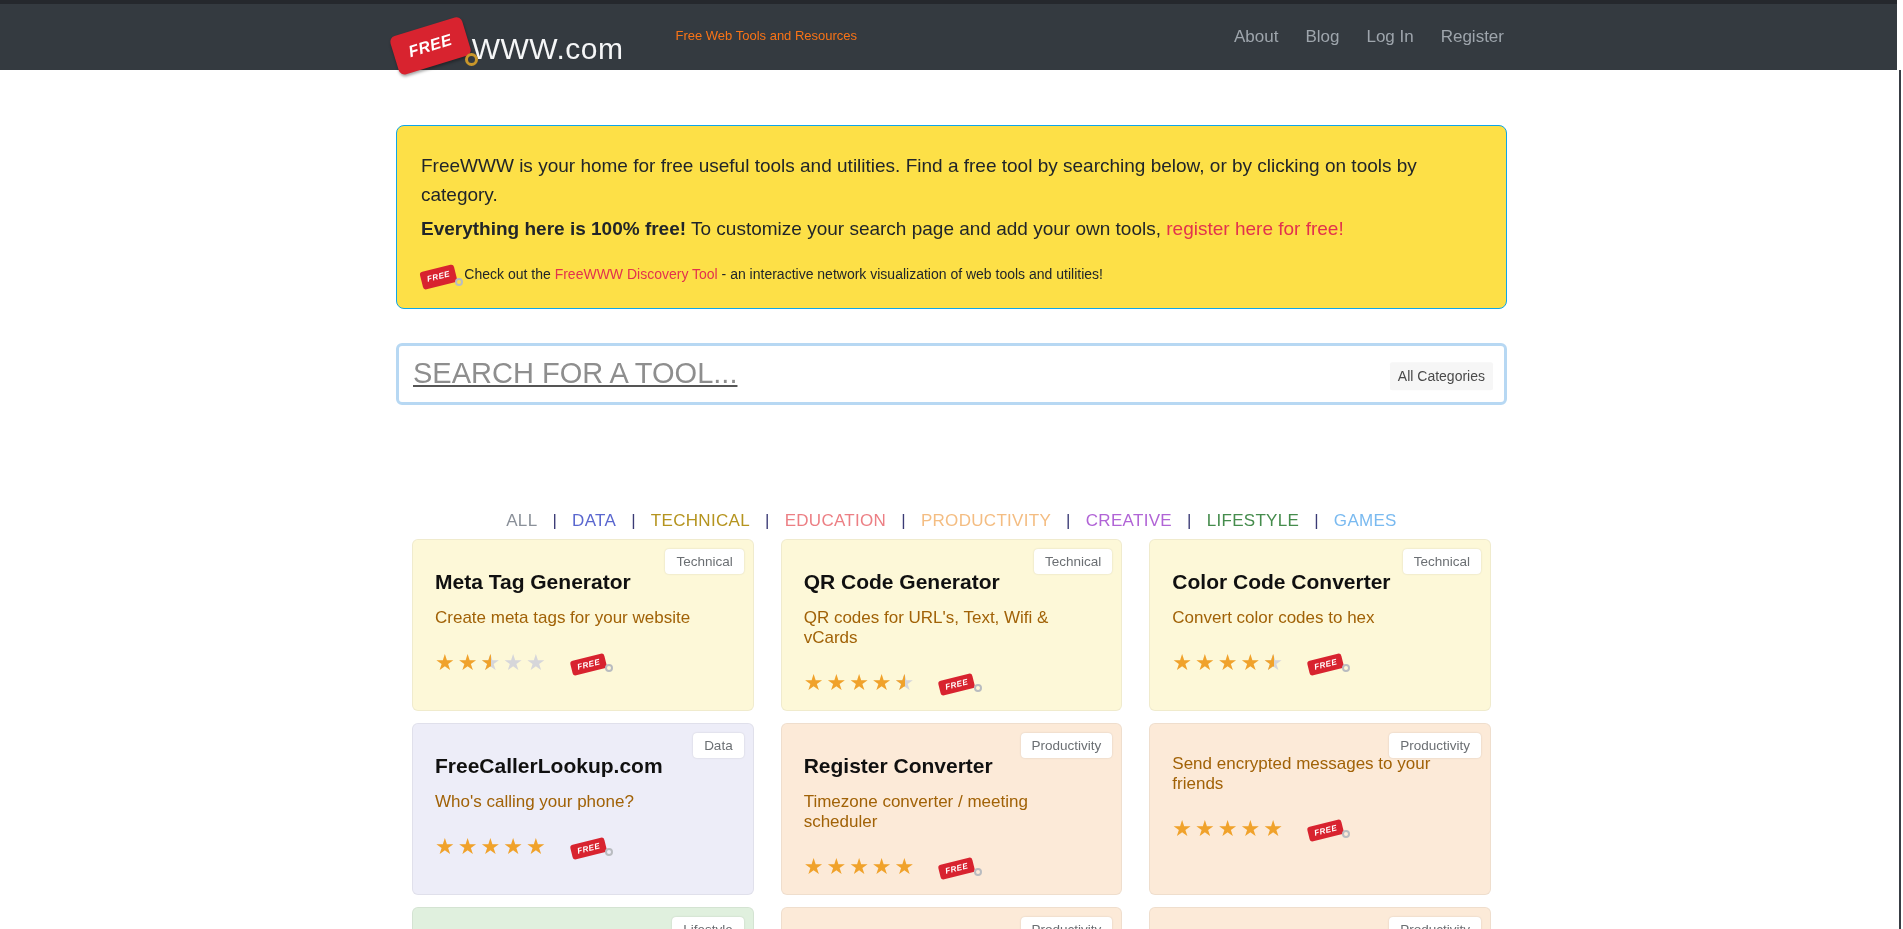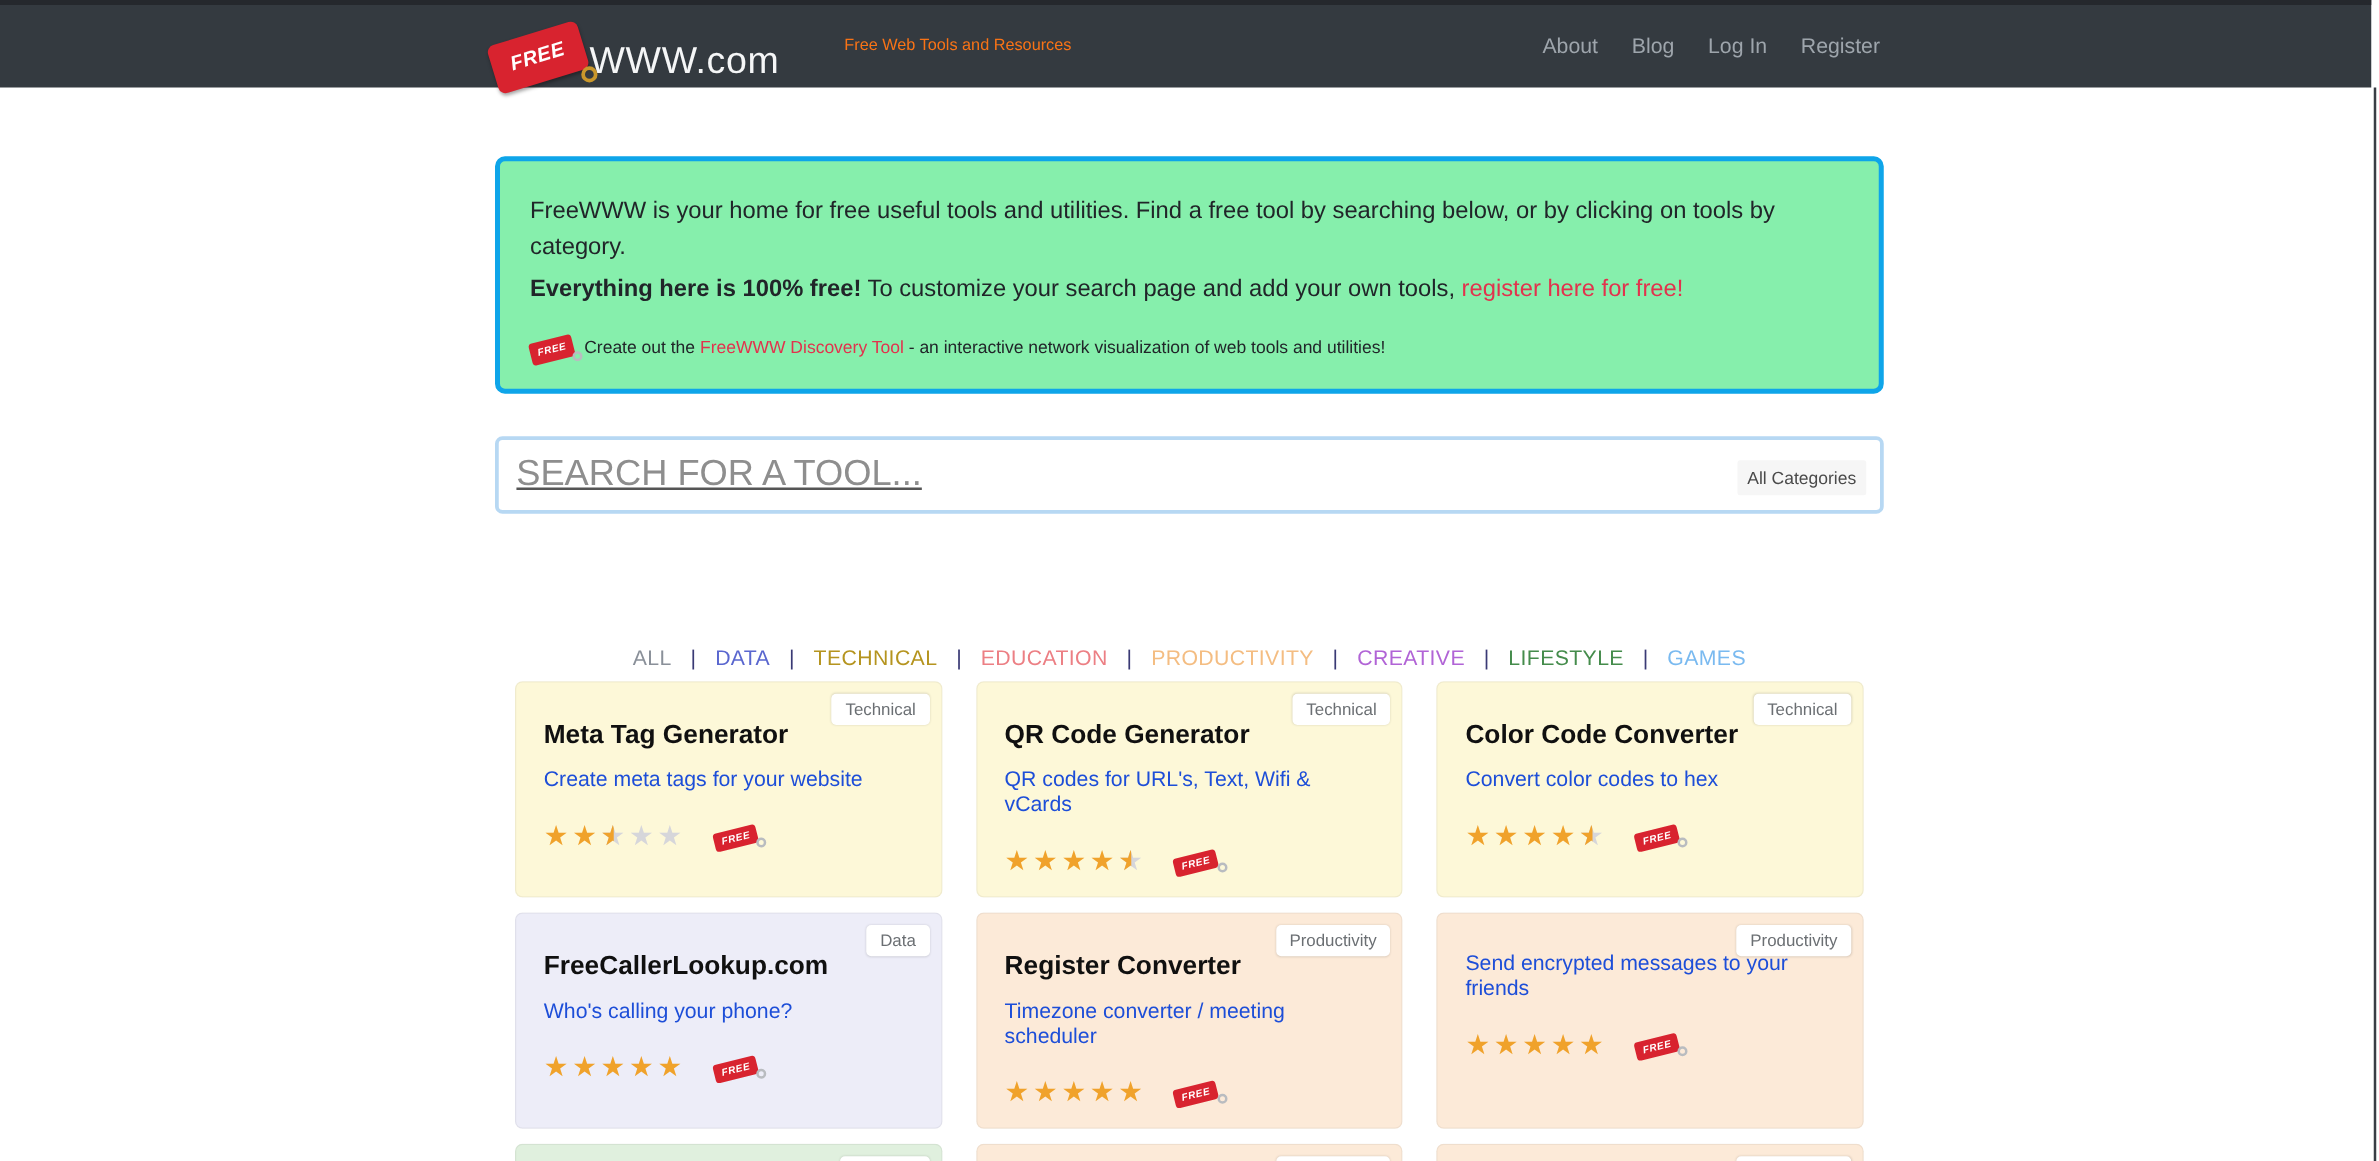--- a/index.html
+++ b/index.html
@@ -55,22 +55,22 @@
     transform: rotate(-17deg);
     box-shadow: 0 2px 3px rgba(0,0,0,0.35);
   }
   .free-tag.lg .free-tag-ring { right: -10px; bottom: 0px; width: 13px; height: 13px; border: 3px solid #c9972b; }
 
   
   .container { width: 1111px; margin: 0 auto; }
 
   .intro-box {
     margin-top: 55px;
-    background: #86efac;
-    border: 4px solid #0ea5e9;
+    background: #fde047;
+    border: 1px solid #0ea5e9;
     border-radius: 8px;
     padding: 26px 24px 22px 24px;
   }
   .intro-box p { font-size: 19px; line-height: 1.5; }
   .intro-box .line2 { margin-top: 6px; }
   .intro-box .line3 { font-size: 14px; margin-top: 20px; display: flex; align-items: center; gap: 8px; }
   .red-link { color: #e2324d; text-decoration: none; cursor: pointer; }
 
   
   .search-wrap { position: relative; margin-top: 34px; }
@@ -119,21 +119,21 @@
     cursor: pointer;
   }
   .card-badge {
     position: absolute; top: 9px; right: 9px;
     background: #ffffff; color: #6b6f73;
     font-size: 13.5px; padding: 5px 11px;
     border-radius: 4px;
     box-shadow: 0 0 2px rgba(0,0,0,0.15);
   }
   .card-title { font-size: 21px; font-weight: bold; color: #101010; margin-top: 14px; }
-  .card-desc { font-size: 17px; color: #1d4ed8; margin-top: 14px; }
+  .card-desc { font-size: 17px; color: #a16207; margin-top: 14px; }
   .card-rating { margin-top: 24px; display: flex; align-items: center; }
 
   .star { position: relative; font-size: 22px; line-height: 1; display: inline-block; margin-right: 3px; }
   .star.full { color: #f0a22b; }
   .star.empty { color: #d6d6da; }
   .star.half { color: #d6d6da; }
   .star.half .half-over {
     color: #f0a22b; position: absolute; left: 0; top: 0;
     width: 55%; overflow: hidden;
   }
@@ -170,21 +170,21 @@
       <strong>Everything here is 100% free!</strong>
       <span>To customize your search page and add your own tools,</span>
       <a class="red-link">register here for free!</a>
     </p>
     <p class="line3">
       <span class="free-tag sm">
         <span class="free-tag-body">FREE</span>
         <span class="free-tag-ring"></span>
       </span>
       <span>
-        <span>Create out the</span>
+        <span>Check out the</span>
         <a class="red-link">FreeWWW Discovery Tool</a>
         <span>- an interactive network visualization of web tools and utilities!</span>
       </span>
     </p>
   </section>
 
   <div class="search-wrap">
     <input class="search-input" type="text" placeholder="SEARCH FOR A TOOL..." style="">
     <div class="category-select">All Categories</div>
   </div>

